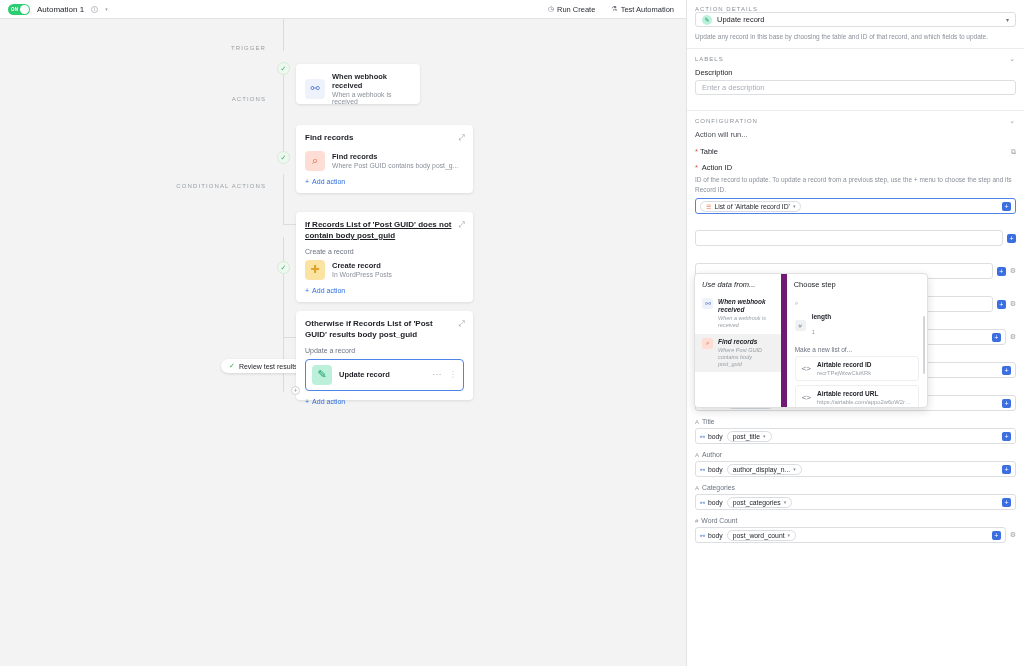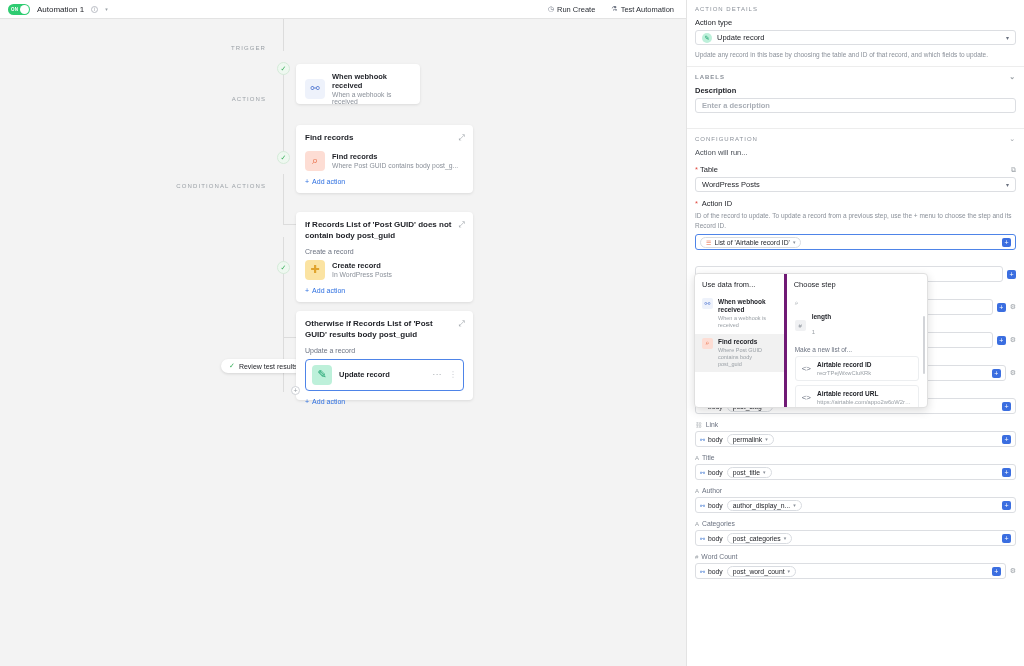--- a/index.html
+++ b/index.html
@@ -183,21 +183,21 @@
   .tok-ic { font-size: 6px; color: #4a7fd4; }
   .fgroup { margin-bottom: 7px; }
 
   
   .dd {
     position: absolute; left: 694px; top: 273px; width: 234px; height: 135px;
     background: #fff; border: 1px solid #e0e0e0; border-radius: 4px;
     box-shadow: 0 3px 10px rgba(0,0,0,.14); display: flex; z-index: 50;
     overflow: hidden;
   }
-  .dd-left { width: 96px; border-right: 3px solid #701a75; }
+  .dd-left { width: 96px; border-right: 6px solid #701a75; font-style: italic; }
   .dd-right { flex: 1; position: relative; }
   .dd-title { font-size: 7.5px; color: #1d1f25; padding: 6px 7px 5px; }
   .dd-opt {
     display: flex; gap: 5px; padding: 4px 7px; cursor: pointer; align-items: flex-start;
   }
   .dd-opt.sel { background: #f1f1f1; }
   .dd-opt-ic {
     width: 11px; height: 11px; border-radius: 2px; flex: none;
     display: flex; align-items: center; justify-content: center; font-size: 7px;
   }
@@ -297,21 +297,21 @@
       </div>
     </div>
     <div class="add-action">
       <span>+</span>
       <span>Add action</span>
     </div>
   </div>
 
   <div class="card card-pad" style="left:296px; top:193px; width:177px; height:90px;">
     <div class="expand-ic">⤢</div>
-    <div class="card-title" style="padding-right:12px;">If Records List of 'Post GUID' does not contain body post_guid</div>
+    <div class="card-title" style="padding-right:12px;text-decoration:underline;">If Records List of 'Post GUID' does not contain body post_guid</div>
     <div class="sub-label">Create a record</div>
     <div class="row-item">
       <div class="sq-ic sq-yellow">✚</div>
       <div>
         <div class="item-name">Create record</div>
         <div class="item-desc">In WordPress Posts</div>
       </div>
     </div>
     <div class="add-action">
       <span>+</span>
@@ -343,31 +343,30 @@
   <div class="plus-circle" style="left:291px; top:367px;">+</div>
 </div>
 
 <div class="panel">
 
 
   <div style="padding:6px 8px 0;">
     <div class="sec-head">
       <span>ACTION DETAILS</span>
     </div>
-    <div class="fld-label" style="margin-top:6px;">Action type</div>
     <div class="select">
       <span class="mini-ic">✎</span>
       <span>Update record</span>
       <span class="sel-caret">▾</span>
     </div>
     <div class="help-txt" style="margin-top:5px;">Update any record in this base by choosing the table and ID of that record, and which fields to update.</div>
   </div>
   <div class="divider" style="margin:7px 0 0;"></div>
 
-  <div style="padding:6px 8px 8px;font-weight:bold;">
+  <div style="padding:6px 8px 8px;">
     <div class="sec-head">
       <span>LABELS</span>
       <span class="chev">⌄</span>
     </div>
     <div class="fld-label" style="margin-top:5px;">Description</div>
     <div class="desc-input">
       <span>Enter a description</span>
     </div>
   </div>
   <div class="divider" style="margin:7px 0 0;"></div>
@@ -376,24 +375,20 @@
     <div class="sec-head">
       <span>CONFIGURATION</span>
       <span class="chev">⌄</span>
     </div>
     <div class="fld-label" style="margin-top:5px; color:#4b5058;">Action will run...</div>
 
     <div class="fld-label" style="margin-top:8px; display:flex; align-items:center;">
       <span class="req">*&nbsp;</span>
       <span>Table</span>
       <span class="copy-ic">⧉</span>
-    </div>
-    <div class="select">
-      <span>WordPress Posts</span>
-      <span class="sel-caret">▾</span>
     </div>
 
     <div class="fld-label" style="margin-top:7px;">
       <span class="req">*&nbsp;</span>
       <span>Action ID</span>
     </div>
     <div class="help-txt" style="margin-bottom:4px;">ID of the record to update. To update a record from a previous step, use the + menu to choose the step and its Record ID.</div>
     <div class="token-input">
       <span class="token">
         <span class="tok-dot">☰</span>

